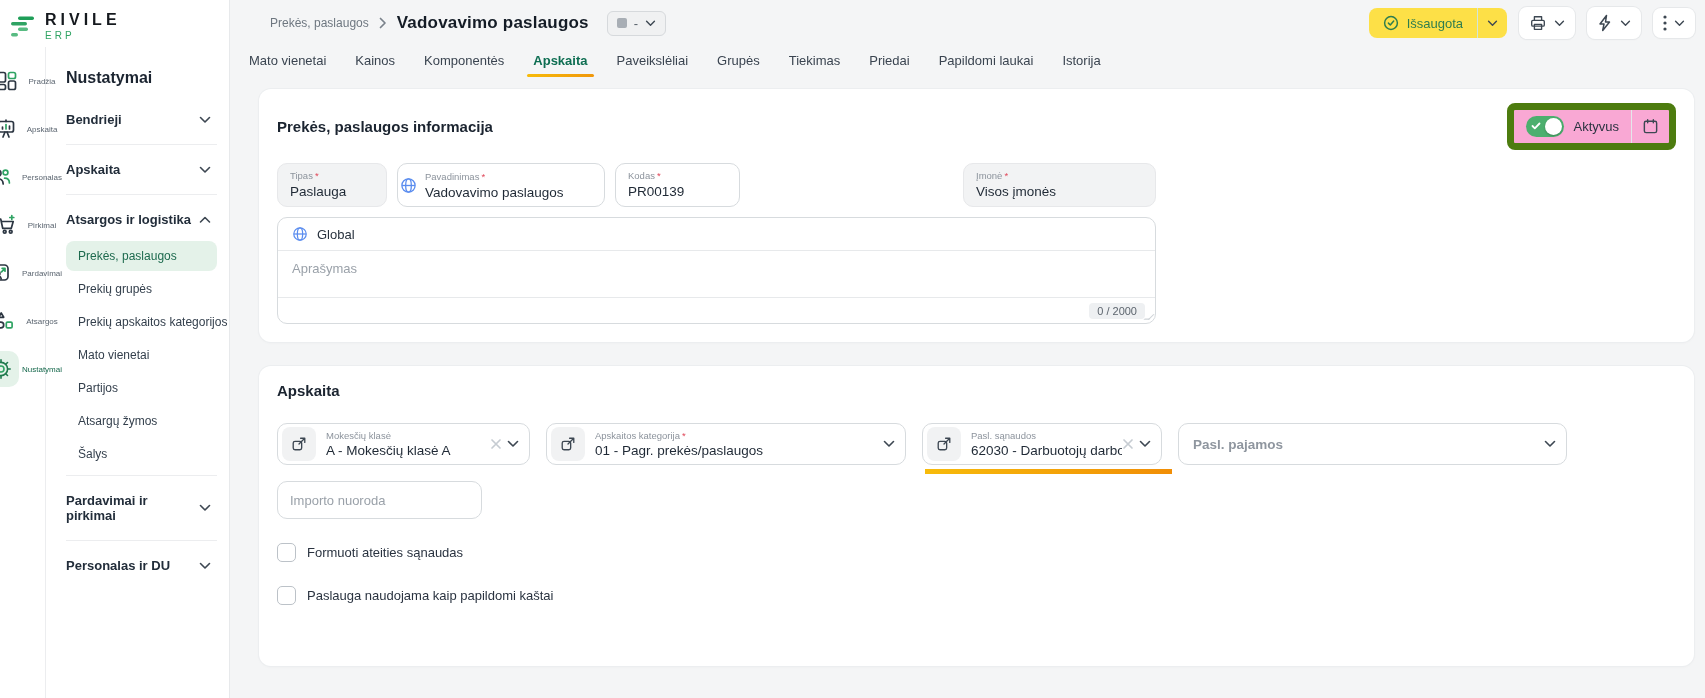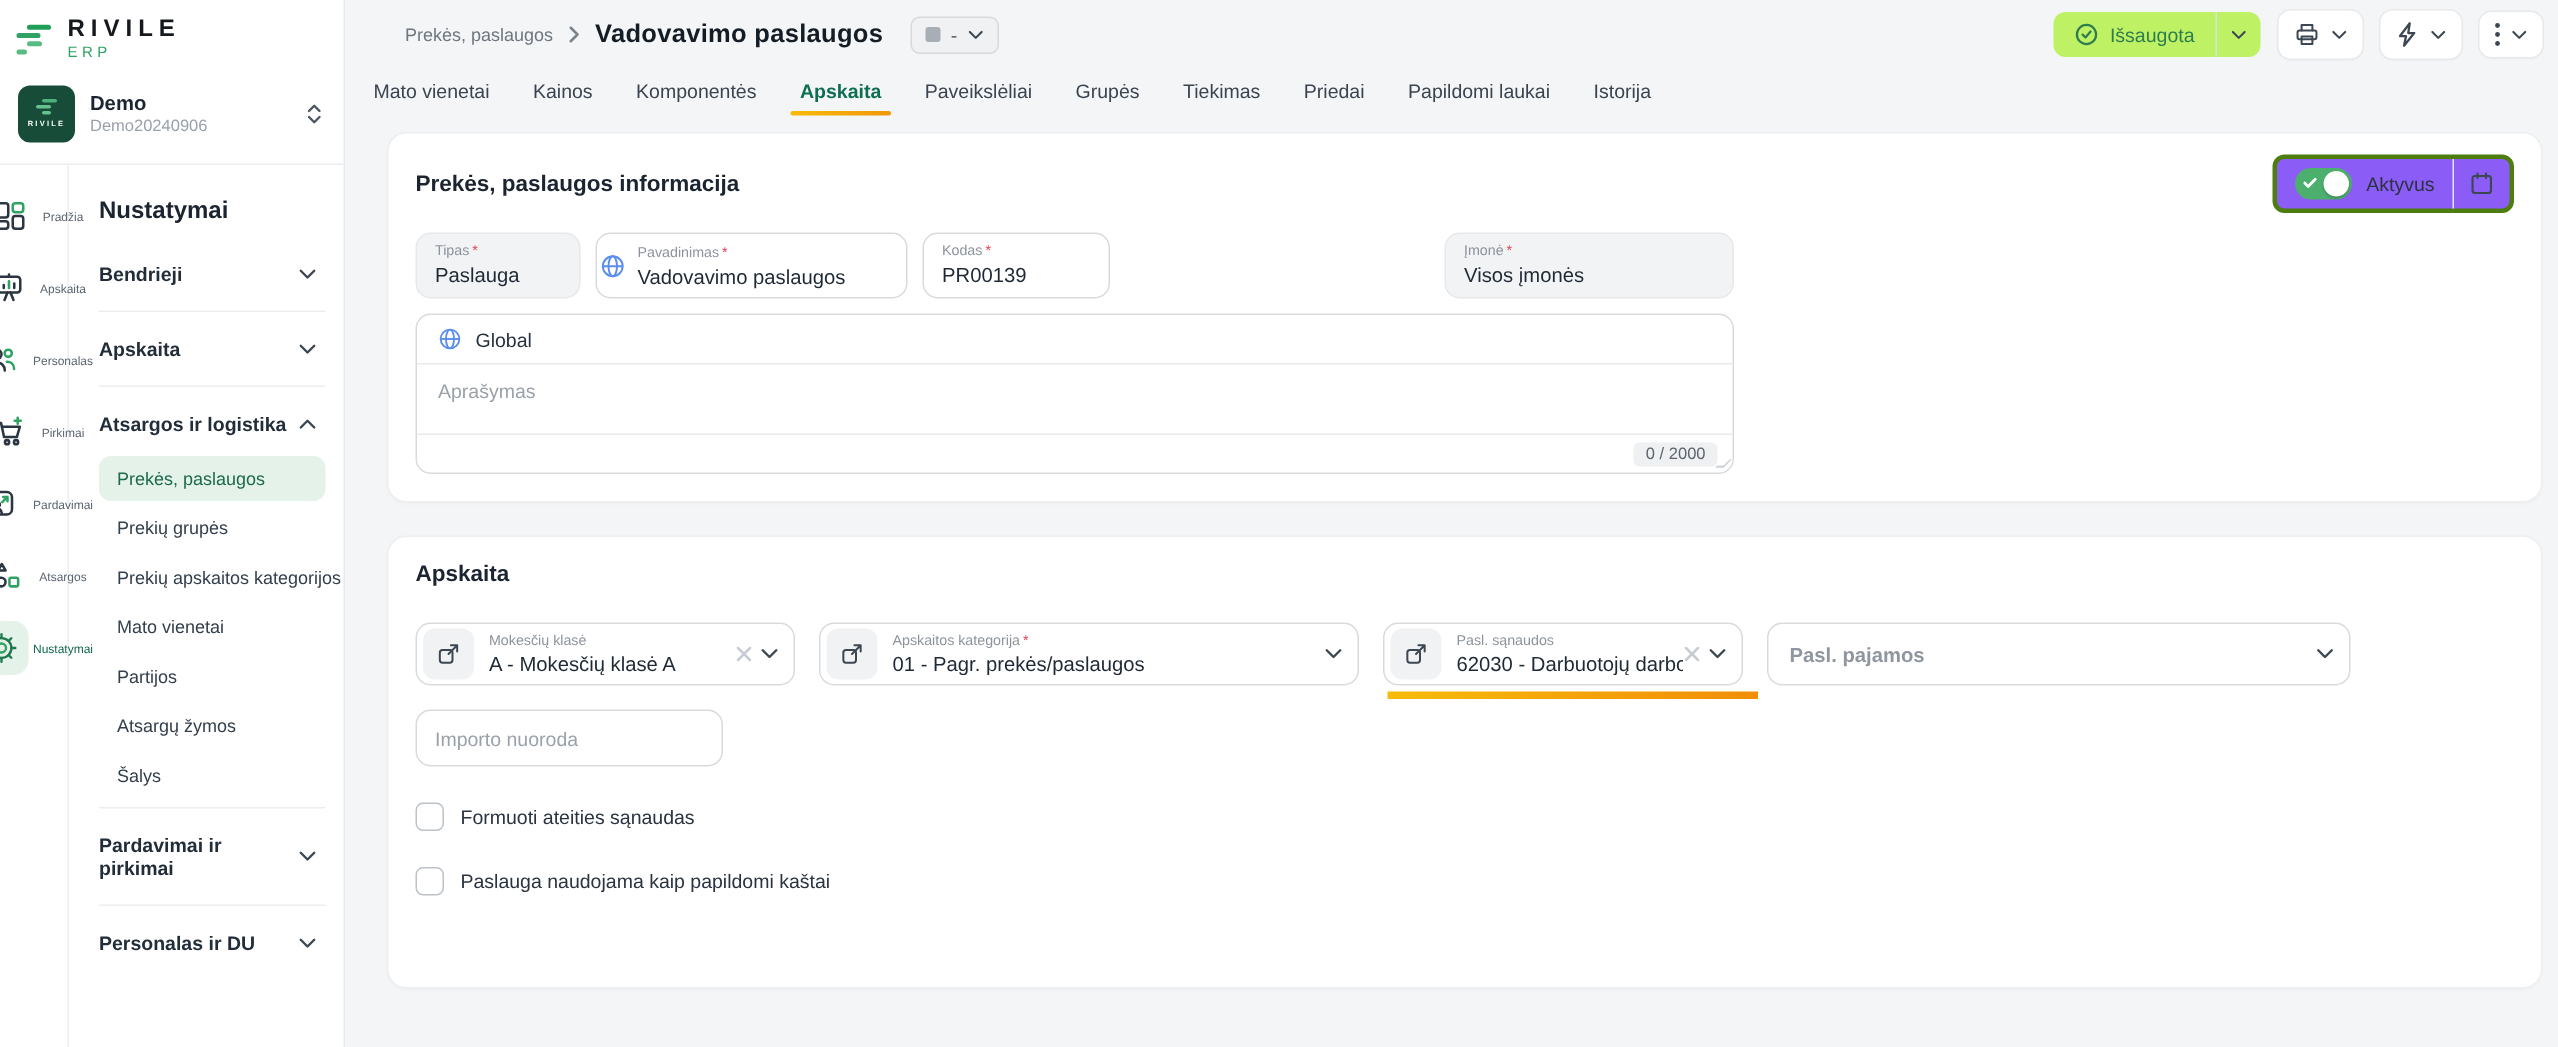--- a/index.html
+++ b/index.html
@@ -42,38 +42,38 @@
 
   
   .main { flex:1; display:flex; flex-direction:column; min-width:0; }
   .topbar { height:42px; flex:none; display:flex; align-items:center; gap:10px; padding:4px 10px 0 40px; }
   .breadcrumb { font-size:12px; color:#6e7780; cursor:pointer; }
   .crumb-sep { display:flex; color:#7a828b; }
   .page-title { font-size:17px; font-weight:bold; color:#141c26; letter-spacing:.2px; }
   .variant-btn { display:flex; align-items:center; gap:7px; background:#f0f1f2; border:1px solid #d6d9dc; border-radius:6px; padding:4px 9px; margin-left:8px; cursor:pointer; color:#555e68; }
   .square-glyph { width:10px; height:10px; border-radius:2px; background:#a8aeb5; }
   .topbar-actions { margin-left:auto; display:flex; gap:12px; align-items:center; }
-  .saved-btn { display:flex; background:#bef264; border-radius:8px; overflow:hidden; color:#2e7d4f; cursor:pointer; }
+  .saved-btn { display:flex; background:#fde047; border-radius:8px; overflow:hidden; color:#2e7d4f; cursor:pointer; }
   .saved-main { display:flex; gap:8px; align-items:center; padding:7px 14px; font-size:13px; }
   .saved-caret { border-left:1px solid #d2e5da; padding:0 9px; display:grid; place-items:center; color:#3d4752; }
   .icon-btn { background:#fff; border-radius:8px; padding:7px 10px; display:flex; gap:7px; align-items:center; box-shadow:0 0 0 1px #e6e8ea, 0 1px 2px rgba(0,0,0,.04); color:#3d4752; cursor:pointer; }
 
   .tabs { display:flex; gap:27px; padding:6px 18px 0; font-size:13px; color:#3a4450; flex:none; }
   .tab { padding:5px 1px 9px; cursor:pointer; position:relative; white-space:nowrap; }
   .tab.active { color:#0e6e52; font-weight:bold; }
   .tab.active::after { content:""; position:absolute; left:-5px; right:-5px; bottom:0; height:3.5px; border-radius:2px; background:linear-gradient(90deg,#f7bb0b,#f0970a); }
 
   .content { flex:1; padding:12px 11px 0 29px; overflow:hidden; }
   .card { background:#fff; border-radius:12px; box-shadow:0 0 0 1px #eceef0, 0 1px 3px rgba(16,24,40,.04); }
 
   
   .card-info { padding:14px 18px 18px; }
   .info-head { display:flex; justify-content:space-between; align-items:center; margin-bottom:13px; }
   .card-title { font-size:15px; font-weight:bold; color:#1b2430; }
-  .active-box { display:flex; align-items:stretch; border:3px solid #4d7c0f; border-radius:8px; background:#8b5cf6; }
+  .active-box { display:flex; align-items:stretch; border:7px solid #4d7c0f; border-radius:8px; background:#f9a8d4; }
   .active-left { display:flex; gap:9px; align-items:center; padding:6px 12px; cursor:pointer; }
   .toggle { width:38px; height:21px; border-radius:11px; background:#4caf6e; position:relative; flex:none; }
   .toggle .knob { position:absolute; right:2px; top:2px; width:17px; height:17px; border-radius:50%; background:#fff; box-shadow:0 1px 2px rgba(0,0,0,.25); }
   .toggle .tick { position:absolute; left:5px; top:5px; }
   .active-label { font-size:13px; color:#2a3340; }
   .active-cal { border-left:1px solid #e4e7ea; padding:0 10px; display:grid; place-items:center; color:#3d4752; cursor:pointer; }
 
   .info-body { display:flex; gap:10px; }
   .upload-box { width:137px; height:150px; flex:none; border:1px dashed #d2d6da; border-radius:10px; display:flex; flex-direction:column; align-items:center; justify-content:center; gap:12px; color:#878f99; font-size:12px; cursor:pointer; text-align:center; }
   .info-right { width:879px; }
@@ -131,40 +131,20 @@
           <rect x="8" y="12.5" width="10" height="3.4" rx="1.7" fill="#58bb82"></rect>
           <rect x="1" y="18" width="7" height="3.4" rx="1.7" fill="#58bb82"></rect>
         </svg>
       </span>
       <span class="brand-text">
         <div class="brand-name">RIVILE</div>
         <div class="brand-sub">ERP</div>
       </span>
     </div>
 
-    <div class="account-row">
-      <span class="avatar">
-        <svg width="16" height="12" viewBox="0 0 16 12" fill="none">
-          <rect x="5" y="0" width="10" height="2.4" rx="1.2" fill="#4db37d"></rect>
-          <rect x="1" y="4" width="10" height="2.4" rx="1.2" fill="#67c18f"></rect>
-          <rect x="5" y="8" width="6" height="2.4" rx="1.2" fill="#67c18f"></rect>
-        </svg>
-        <span class="mini-name">RIVILE</span>
-      </span>
-      <span class="account-meta">
-        <div class="account-name">Demo</div>
-        <div class="account-code">Demo20240906</div>
-      </span>
-      <span class="account-caret">
-        <svg width="11" height="16" viewBox="0 0 11 16" fill="none" stroke="currentColor" stroke-width="1.6" stroke-linecap="round" stroke-linejoin="round">
-          <polyline points="2,6 5.5,2.5 9,6"></polyline>
-            <polyline points="2,10 5.5,13.5 9,10"></polyline>
-        </svg>
-      </span>
-    </div>
 
     <div class="left-body">
 
       <nav class="rail">
         <div class="rail-item">
           <span class="rail-icon">
             <svg width="22" height="22" viewBox="0 0 22 22" fill="none" stroke-width="1.7" stroke-linecap="round">
               <rect x="2.5" y="2.5" width="7" height="9.5" rx="1.8" stroke="#2c3642"></rect>
               <rect x="12.5" y="2.5" width="7" height="6" rx="1.8" stroke="#2fa363"></rect>
               <rect x="2.5" y="14.5" width="7" height="5" rx="1.8" stroke="#2c3642"></rect>

